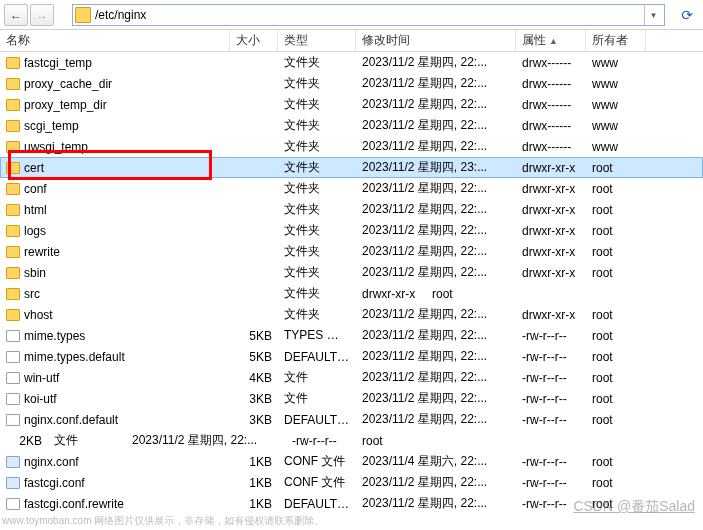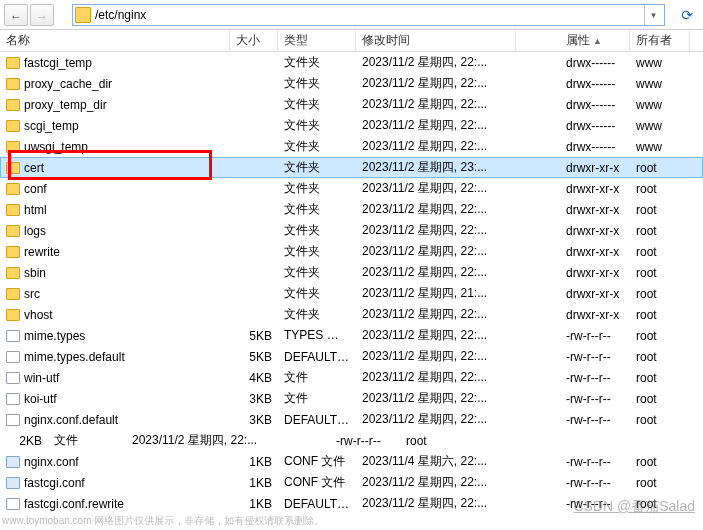--- a/index.html
+++ b/index.html
@@ -84,21 +84,21 @@
   font-size: 9px;
   color: #666;
   margin-left: 3px;
 }
 
 
 .col-name  { width: 230px; }
 .col-size  { width: 48px; text-align: right; justify-content: flex-start;}
 .col-type  { width: 78px; }
 .col-mtime { width: 160px; }
-.col-attr  { width: 70px; margin-left: 44px; }
+.col-attr  { width: 70px; }
 .col-owner { width: 60px; }
 
 
 .file-list { }
 .row {
   display: flex;
   height: 21px;
   align-items: center;
   border-bottom: 0;
 }
@@ -291,21 +291,20 @@
       <div class="cell col-size"></div>
       <div class="cell col-type">文件夹</div>
       <div class="cell col-mtime">2023/11/2 星期四, 22:...</div>
       <div class="cell col-attr">drwxr-xr-x</div>
       <div class="cell col-owner">root</div>
     </div>
     <div class="row">
       <div class="cell col-name"><span class="icon icon-folder"></span><span>src</span></div>
       <div class="cell col-size"></div>
       <div class="cell col-type">文件夹</div>
-      <div class="cell col-mtime">2023/11/2 星期四, 21:...</div>
       <div class="cell col-attr">drwxr-xr-x</div>
       <div class="cell col-owner">root</div>
     </div>
     <div class="row">
       <div class="cell col-name"><span class="icon icon-folder"></span><span>vhost</span></div>
       <div class="cell col-size"></div>
       <div class="cell col-type">文件夹</div>
       <div class="cell col-mtime">2023/11/2 星期四, 22:...</div>
       <div class="cell col-attr">drwxr-xr-x</div>
       <div class="cell col-owner">root</div>

